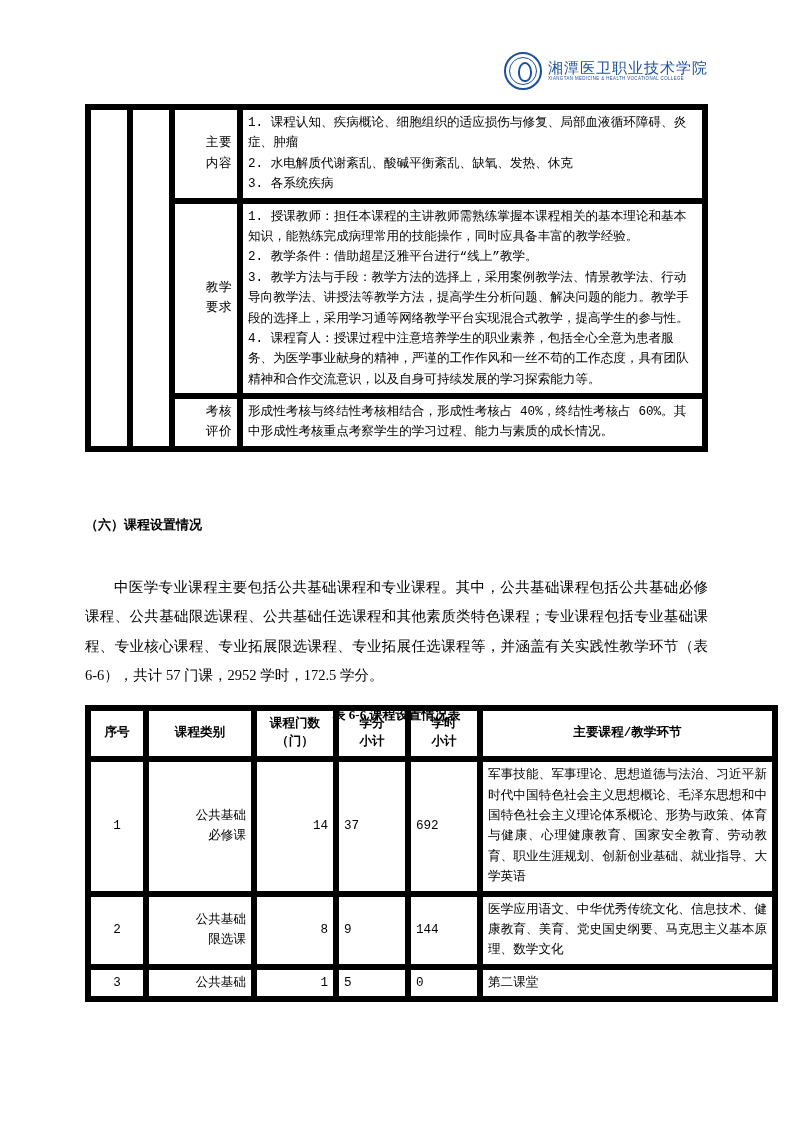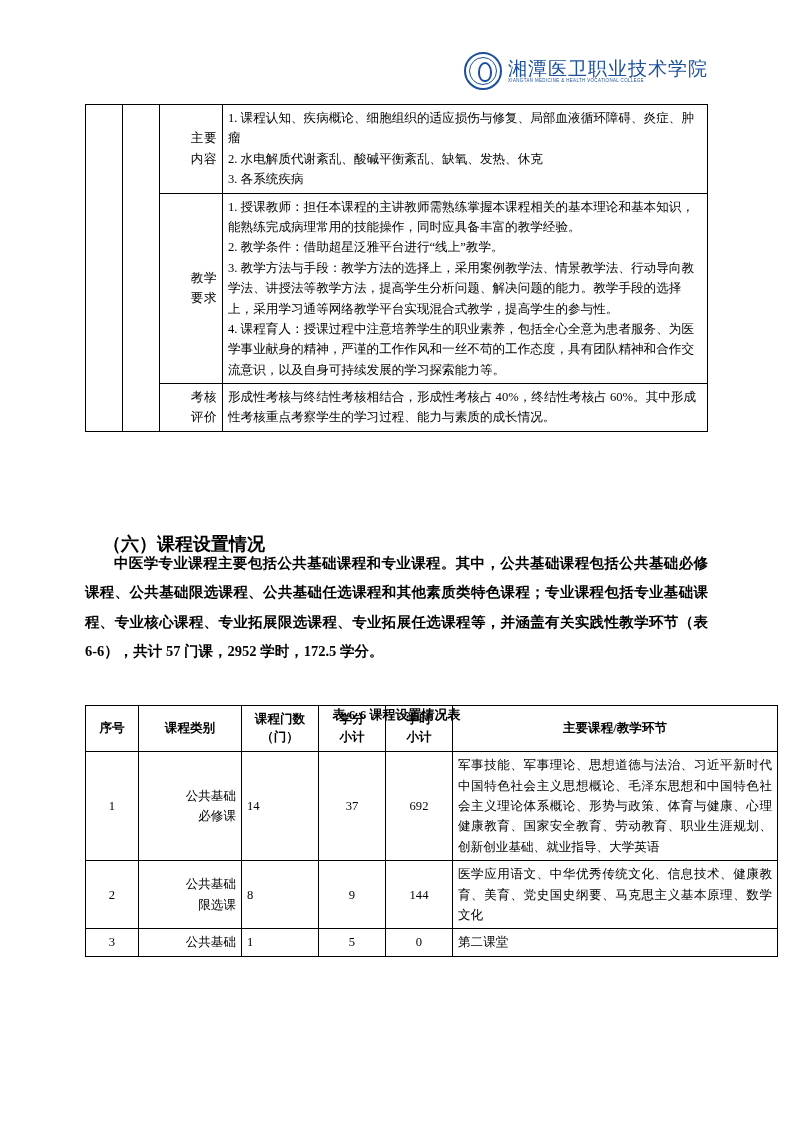--- a/index.html
+++ b/index.html
@@ -55,21 +55,21 @@
     width: 10px;
     height: 16px;
     margin-left: -5px;
     border: 2px solid #1c4f9c;
     border-radius: 50% 50% 45% 45%;
   }
   .logo-text {
     line-height: 1.12;
   }
   .logo-cn {
-    font-size: 19px;
+    font-size: 15px;
     color: #1c4f9c;
     letter-spacing: 1px;
     font-family: Liberation Sans, sans-serif;
     white-space: nowrap;
   }
   .logo-en {
     font-size: 4.4px;
     color: #1c4f9c;
     letter-spacing: .4px;
     font-family: "Liberation Sans", sans-serif;
@@ -78,24 +78,25 @@
     transform-origin: left top;
   }
 
   
   table {
     border-collapse: collapse;
     width: 100%;
     font-size: 12.6px;
   }
   table td, table th {
-    border: 1px solid #000000;
+    border: 6px solid #000000;
     padding: 3px 5px;
     vertical-align: middle;
     font-weight: normal;
+    font-family: Liberation Mono, monospace;
   }
 
   
   .tbl-top {
     position: absolute;
     top: 104px;
     left: 85px;
     width: 623px;
   }
   .tbl-top td {
@@ -110,39 +111,37 @@
   }
   .cell-body p {
     margin: 0;
     text-indent: 0;
   }
 
   
   .sec-head {
     position: absolute;
     top: 516px;
-    left: 103px;
-    font-size: 18px;
+    left: 85px;
+    font-size: 13px;
     font-weight: bold;
     font-family: "Liberation Serif", serif;
-    margin-top: 16px;
   }
 
   
   .para {
     position: absolute;
-    top: 549px;
+    top: 573px;
     left: 85px;
     width: 623px;
     font-size: 14.5px;
     line-height: 2.02;
     text-align: justify;
     text-justify: inter-ideograph;
     text-indent: 29px;
-    font-weight: bold;
   }
 
   
   .tbl-caption {
     position: absolute;
     top: 706px;
     left: 0;
     width: 793px;
     text-align: center;
     font-size: 13px;
@@ -161,23 +160,23 @@
     text-align: center;
     font-weight: bold;
     padding: 5px 4px;
     line-height: 1.4;
   }
   .tbl-course td {
     line-height: 1.62;
   }
   .c-no     { width: 42px;  text-align: center; }
   .c-cat    { width: 92px;  text-align: right; }
-  .c-count  { width: 66px;  text-align: left; }
-  .c-credit { width: 56px;  text-align: center; }
-  .c-hours  { width: 56px;  text-align: center; }
+  .c-count  { width: 66px;  text-align: right; }
+  .c-credit { width: 56px;  text-align: left; }
+  .c-hours  { width: 56px;  }
   .c-main   { text-align: justify; text-justify: inter-ideograph; }
 
   
   .pg-num {
     position: absolute;
     top: 1031px;
     left: 0;
     width: 793px;
     text-align: center;
     font-size: 12.5px;

